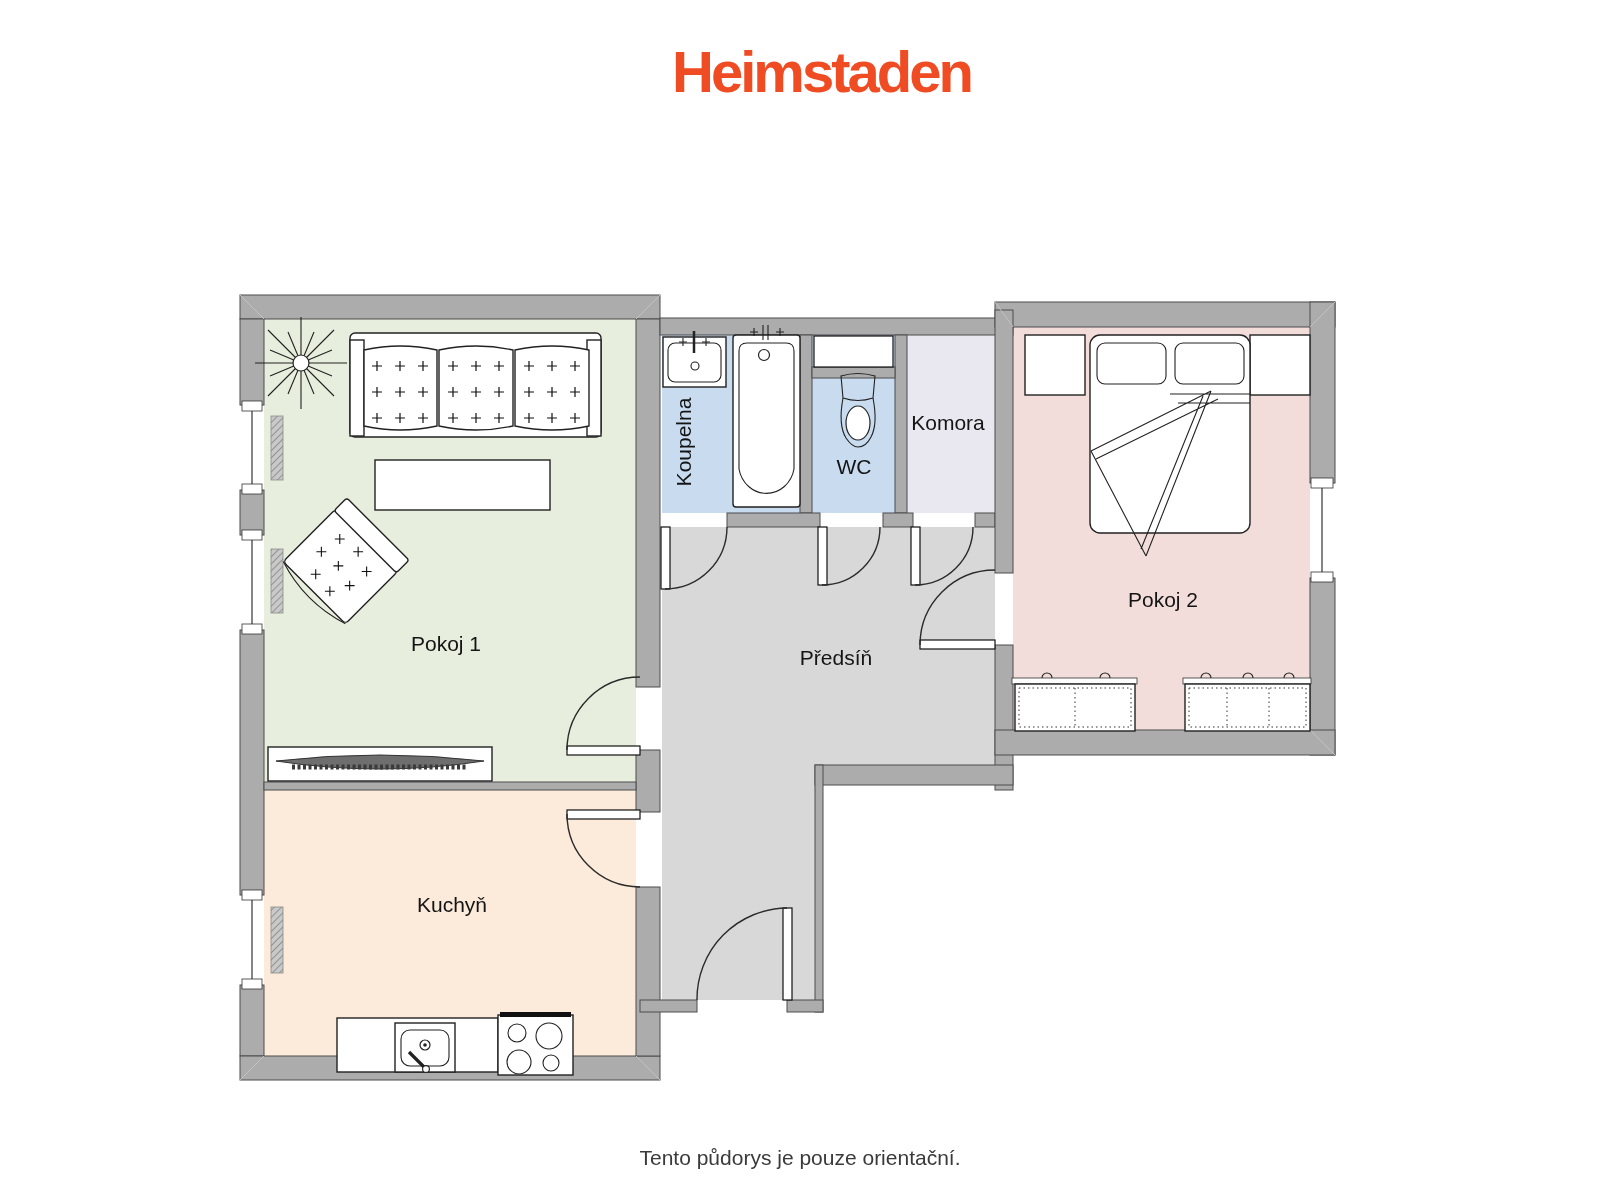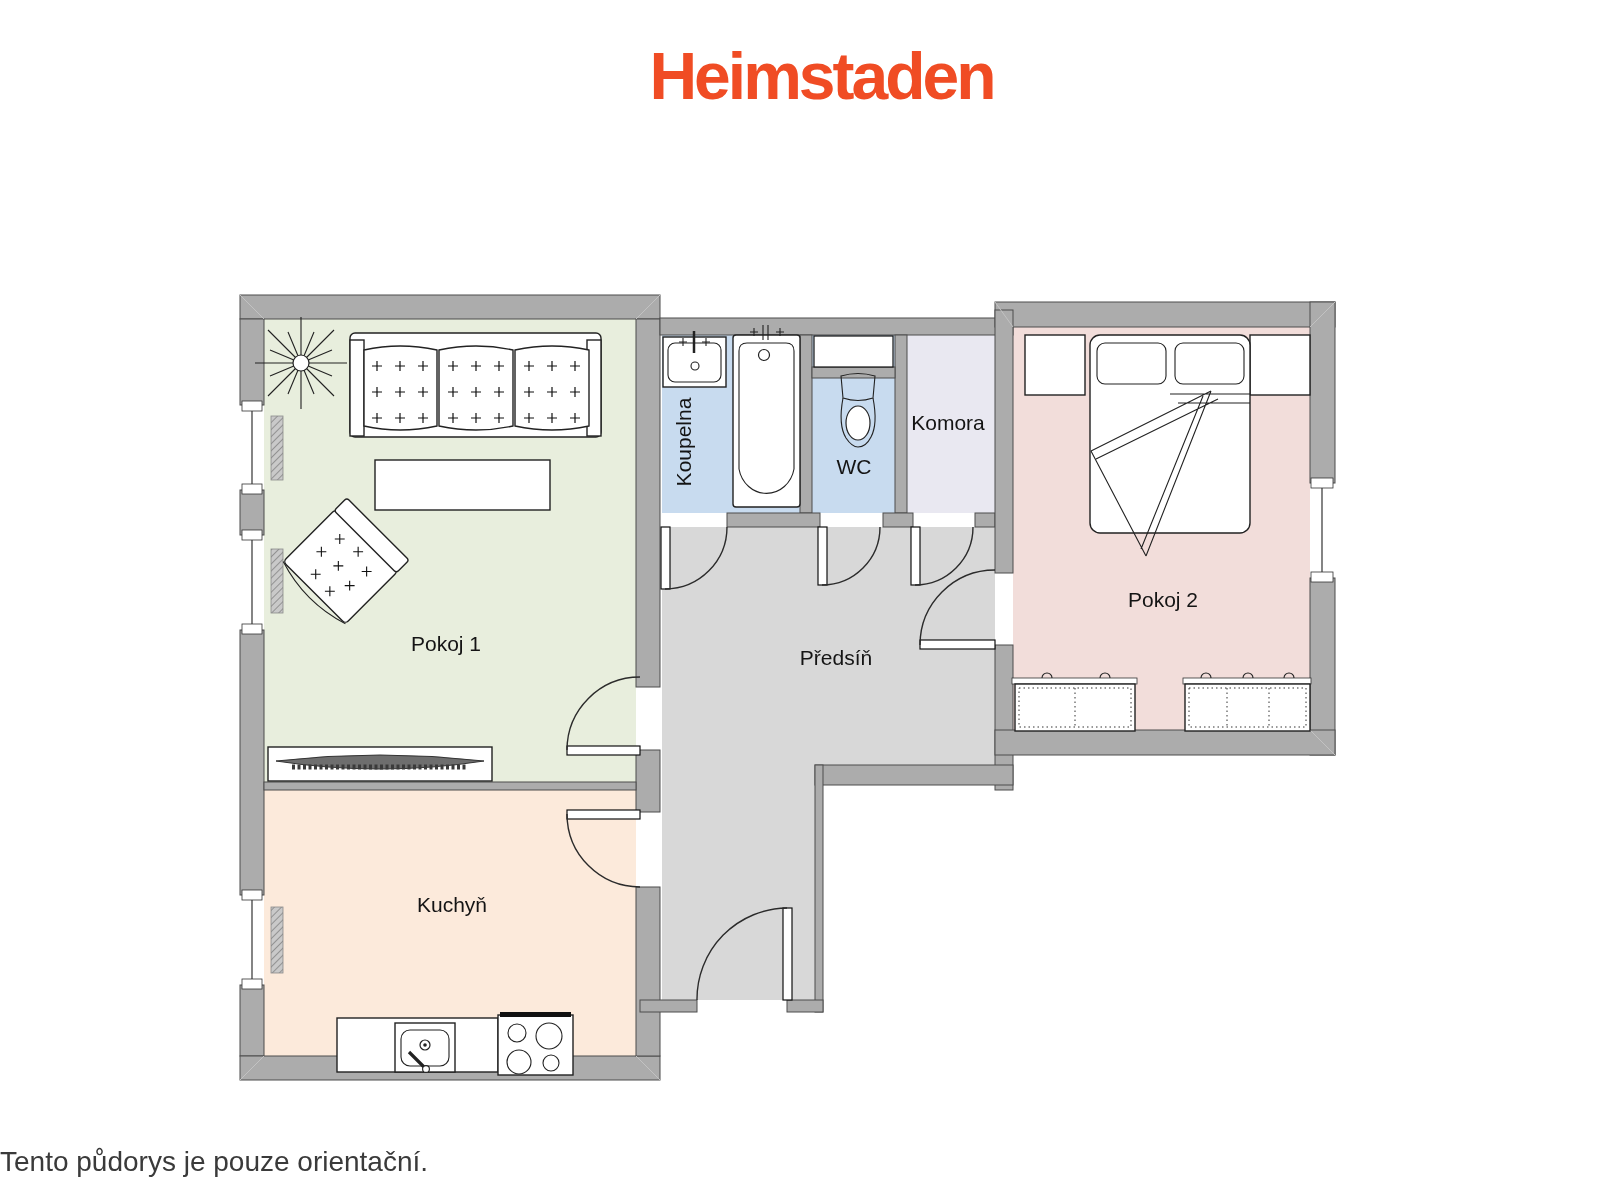--- a/index.html
+++ b/index.html
@@ -1,21 +1,21 @@
 <!DOCTYPE html>
 <html><head>
 <meta charset="utf-8">
 <style>
   html,body{margin:0;padding:0;background:#ffffff;}
   body{width:1600px;height:1200px;position:relative;overflow:hidden;
        font-family:"Liberation Sans", sans-serif;}
   .logo{position:absolute;left:0;right:0;top:38px;text-align:center;
-        font-size:66px;font-weight:bold;letter-spacing:-3px;color:#F04C24;margin-left:43px;}
-  .footer{position:absolute;left:0;right:0;top:1146px;text-align:left;
-          font-size:28px;color:#3a3a3a;}
+        font-size:58px;font-weight:bold;letter-spacing:-3px;color:#F04C24;margin-left:43px;}
+  .footer{position:absolute;left:0;right:0;top:1146px;text-align:center;
+          font-size:21px;color:#3a3a3a;}
   svg{position:absolute;left:0;top:0;}
   svg text{font-family:"Liberation Sans", sans-serif;font-size:21px;fill:#141414;}
   .wall{fill:#ACACAC;stroke:#4d4d4d;stroke-width:1;}
   .leaf{fill:#ffffff;stroke:#111111;stroke-width:1.2;}
   .arc{fill:none;stroke:#2b2b2b;stroke-width:1.4;}
   .furn{fill:#ffffff;stroke:#222222;stroke-width:1.4;}
   .thin{fill:none;stroke:#222222;stroke-width:1.1;}
   .cap{fill:#ffffff;stroke:#333333;stroke-width:0.8;}
   .glass{stroke:#333333;stroke-width:1.2;}
   .miter{stroke:#c2c2c2;stroke-width:1;}

